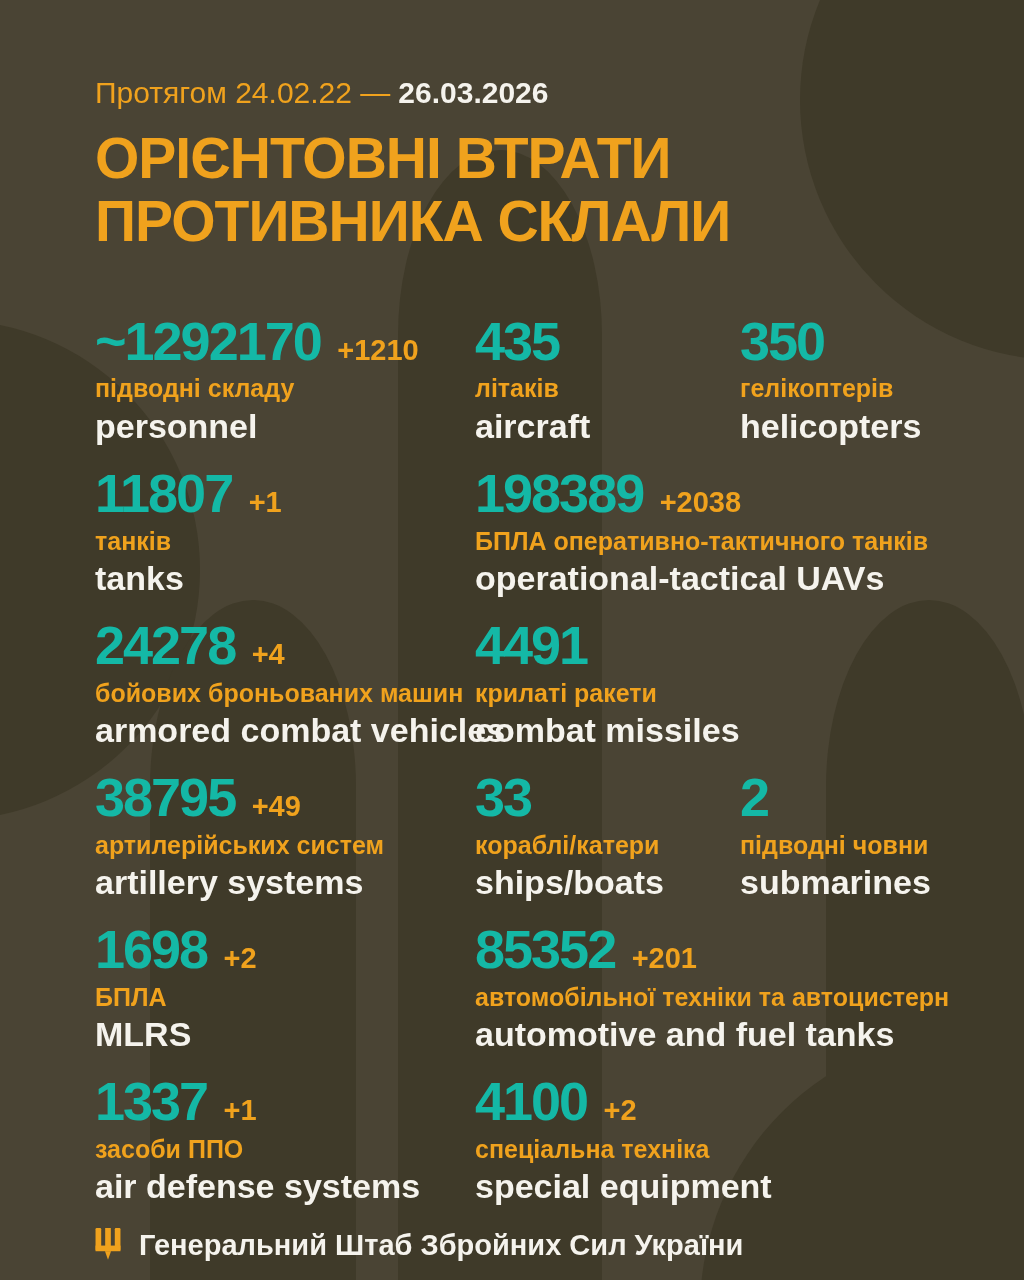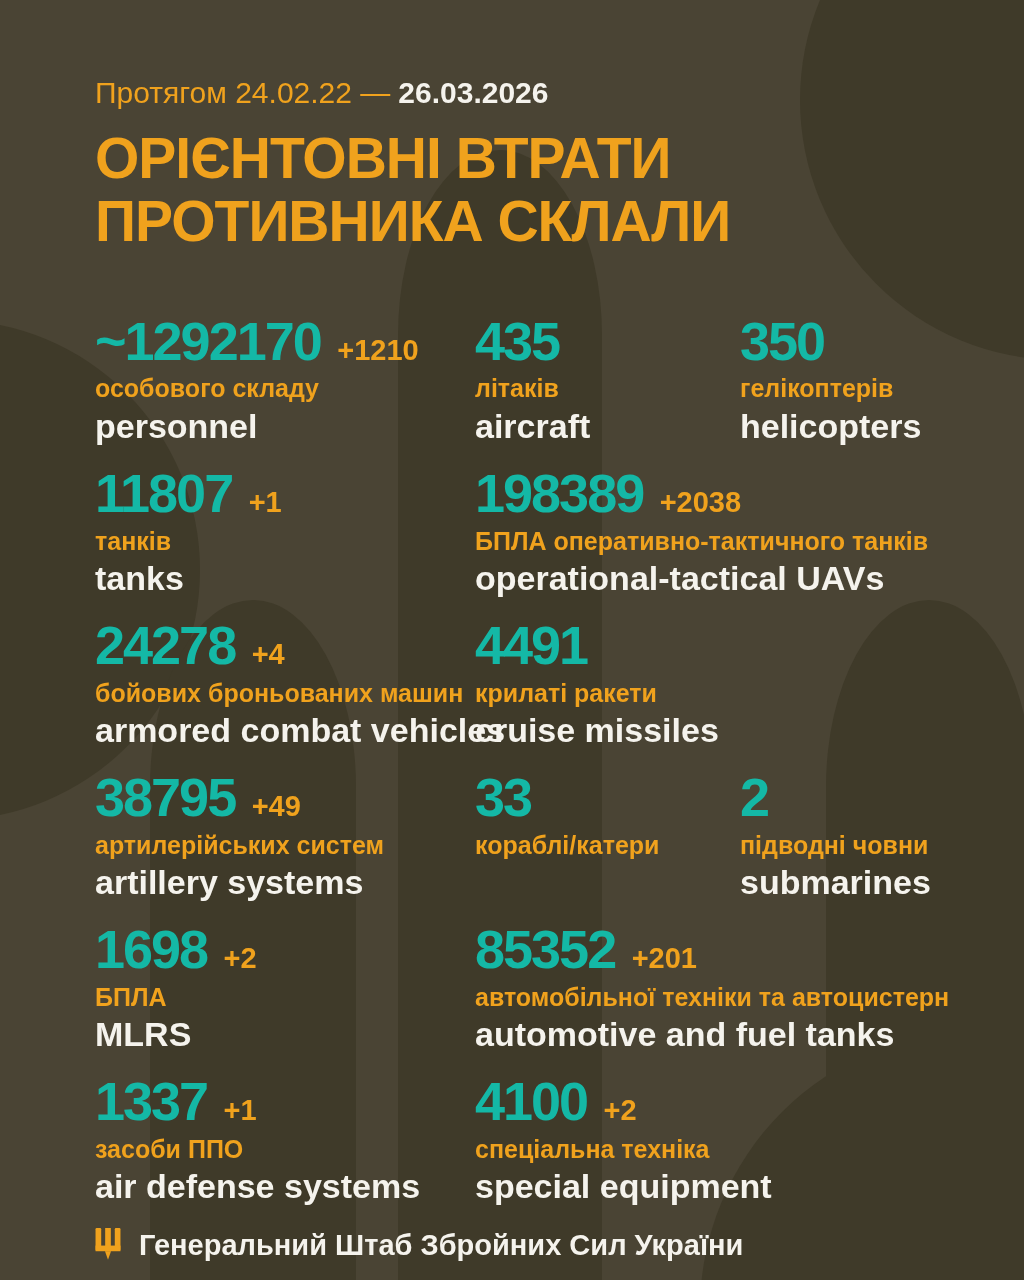--- a/index.html
+++ b/index.html
@@ -76,21 +76,21 @@
     <div>ОРІЄНТОВНІ ВТРАТИ</div>
     <div>ПРОТИВНИКА СКЛАЛИ</div>
   </div>
 
   <div class="row">
     <div class="cell c1">
       <div class="numline">
         <span class="num">~1292170</span>
         <span class="delta">+1210</span>
       </div>
-      <div class="luk">особового складу</div>
+      <div class="luk">підводні складу</div>
       <div class="len">personnel</div>
     </div>
     <div class="cell c2">
       <div class="numline">
         <span class="num">435</span>
       </div>
       <div class="luk">літаків</div>
       <div class="len">aircraft</div>
     </div>
     <div class="cell c3">
@@ -128,38 +128,39 @@
         <span class="delta">+4</span>
       </div>
       <div class="luk">бойових броньованих машин</div>
       <div class="len">armored combat vehicles</div>
     </div>
     <div class="cell c2w">
       <div class="numline">
         <span class="num">4491</span>
       </div>
       <div class="luk">крилаті ракети</div>
-      <div class="len">cruise missiles</div>
+      <div class="len">combat missiles</div>
     </div>
   </div>
 
   <div class="row">
     <div class="cell c1">
       <div class="numline">
         <span class="num">38795</span>
         <span class="delta">+49</span>
       </div>
       <div class="luk">артилерійських систем</div>
       <div class="len">artillery systems</div>
     </div>
     <div class="cell c2">
       <div class="numline">
         <span class="num">33</span>
       </div>
       <div class="luk">кораблі/катери</div>
+      <div class="len">ships/boats</div>
     </div>
     <div class="cell c3">
       <div class="numline">
         <span class="num">2</span>
       </div>
       <div class="luk">підводні човни</div>
       <div class="len">submarines</div>
     </div>
   </div>
 

